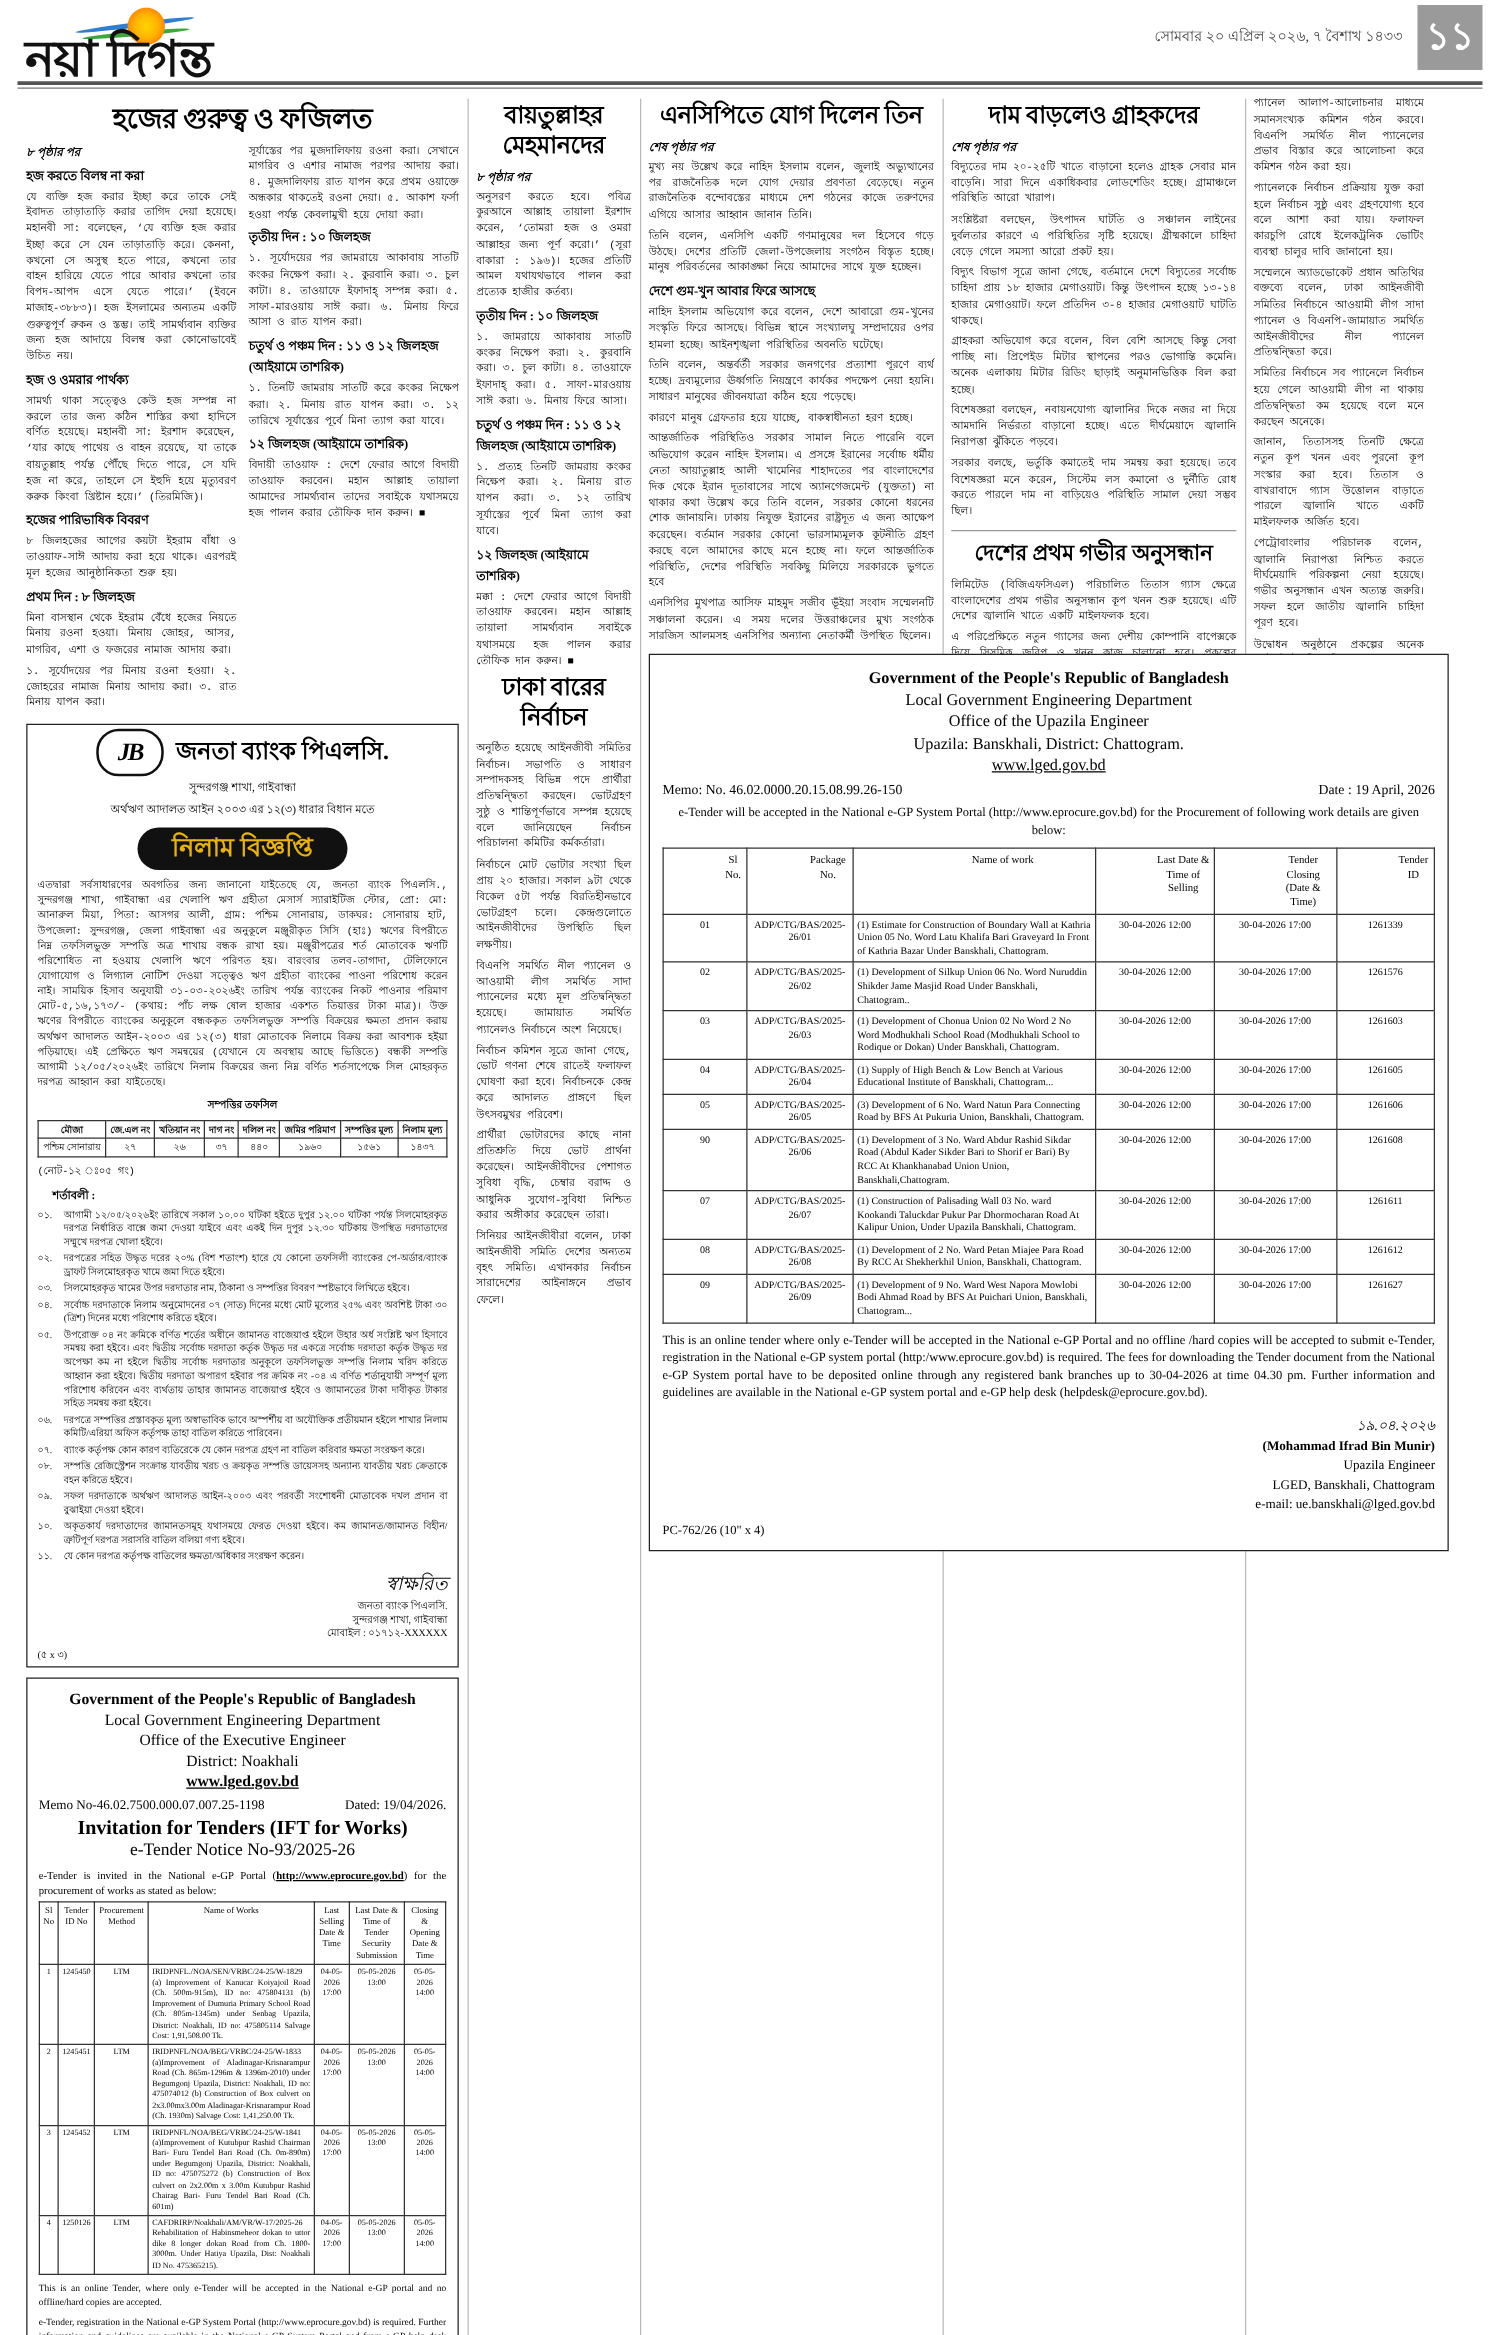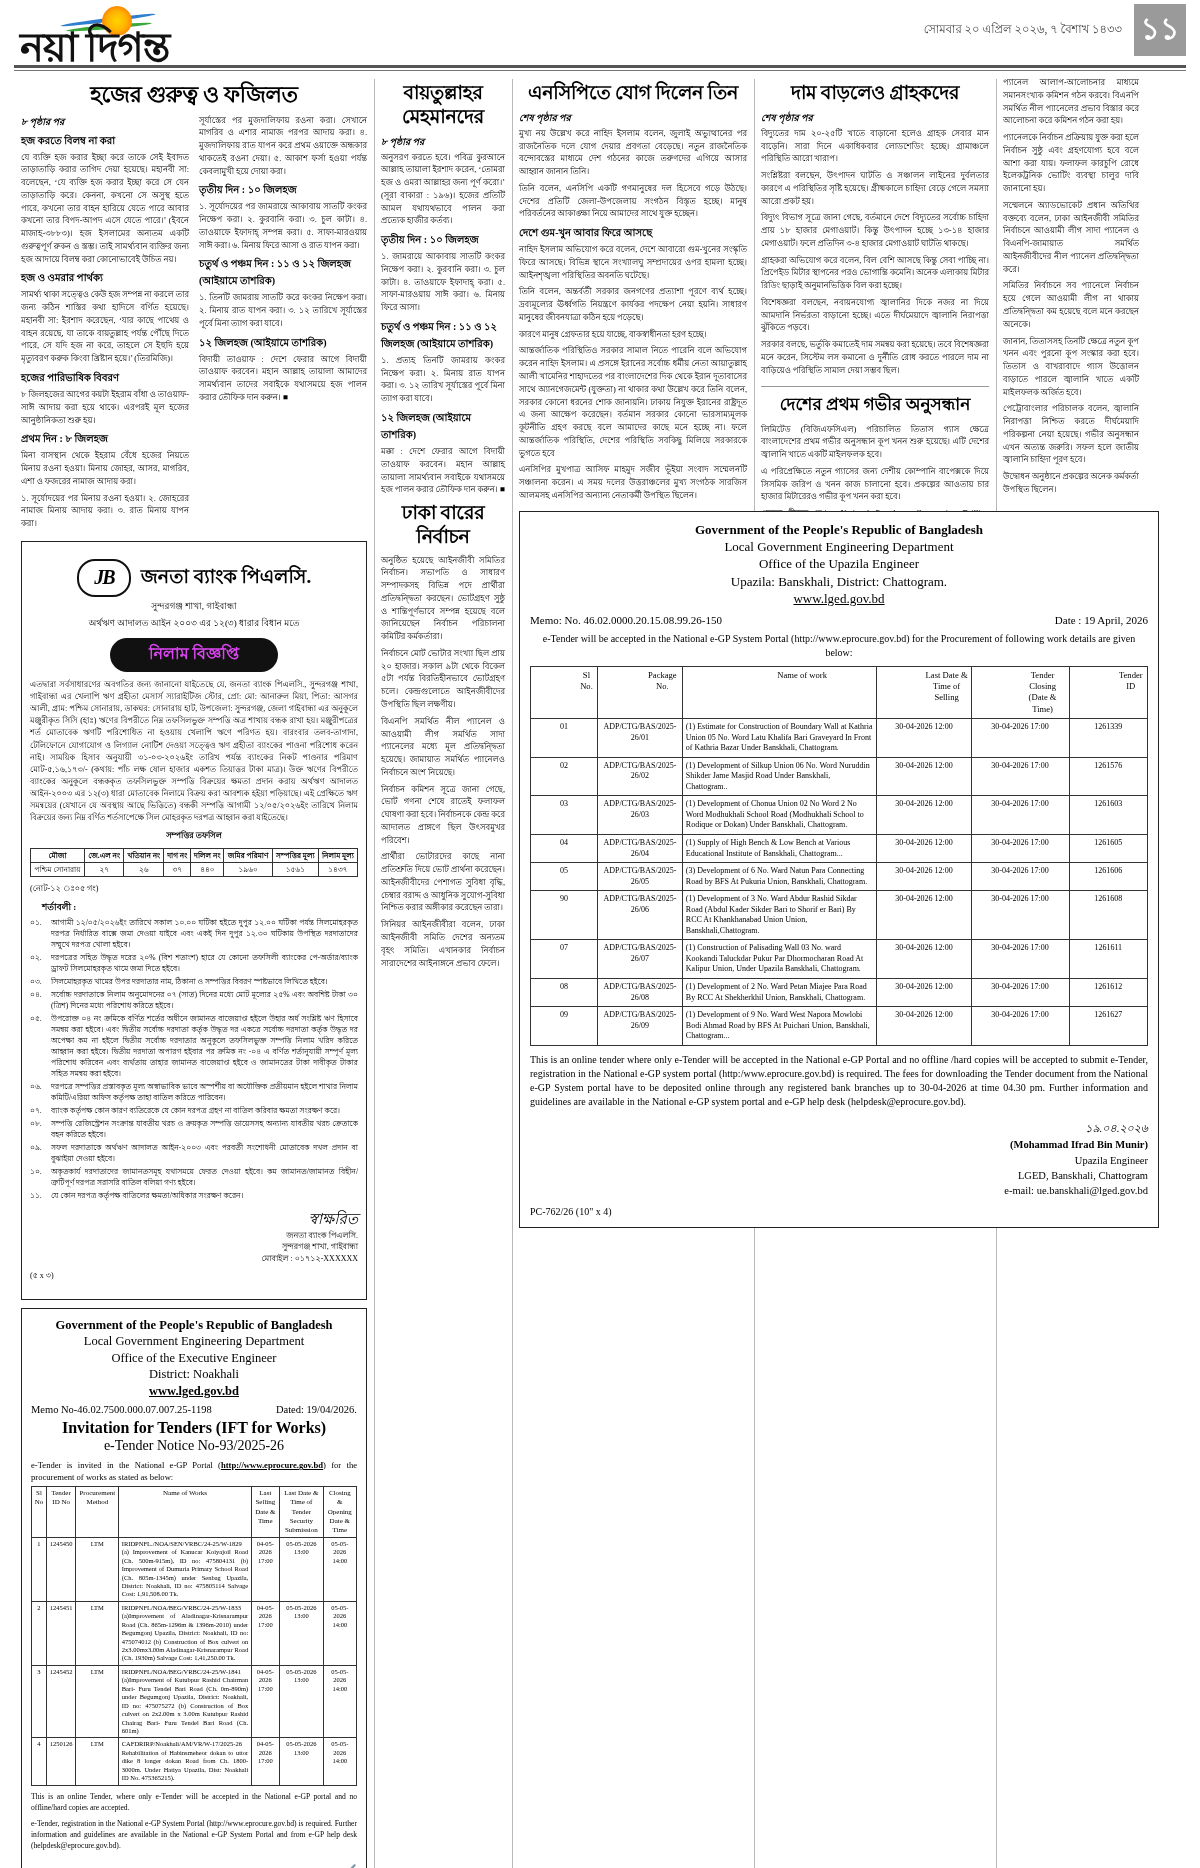--- a/index.html
+++ b/index.html
@@ -57,40 +57,40 @@
   }
   .headline {
     font-size:19px; font-weight:bold; text-align:center;
     line-height:1.25; margin:4px 0 6px; letter-spacing:-0.3px;
   }
   .headline.big { font-size:22px; }
   .jump { font-size:9.5px; font-weight:bold; font-style:italic; margin-bottom:2px; }
   .subhead { font-size:10px; font-weight:bold; margin:3px 0 2px; }
   .bn {
     font-size:8.4px; line-height:1.52; text-align:justify;
-    margin:0 0 4px; word-spacing:-0.2px;
+    margin:0 0 4px; word-spacing:-0.2px;font-family:Liberation Mono, monospace;
   }
   .bn.t2 { font-size:8.1px; line-height:1.5; }
   .twoup { display:grid; grid-template-columns:1fr 1fr; gap:10px; }
 
   
-  .ad-box { border:1px solid #222; padding:17px 8px; margin-top:6px; background:#fff; }
+  .ad-box { border:1px solid #222; padding:3px 8px; margin-top:6px; background:#fff; }
   .bank-head { display:flex; align-items:center; gap:10px; justify-content:center; }
   .jb-logo {
     width:54px; height:38px; border:2.5px solid #111; border-radius:18px;
     display:flex; align-items:center; justify-content:center;
     font-size:20px; font-weight:bold; font-style:italic; letter-spacing:-2px;
   }
   .bank-name { font-size:19px; font-weight:bold; }
   .bank-sub { font-size:9px; text-align:center; margin-top:2px; }
   .bank-sub2 { font-size:9px; text-align:center; margin-top:2px; }
   .nilam-pill {
-    margin:7px auto 7px; width:168px; height:34px; background:#111; color:#d946ef;
+    margin:7px auto 7px; width:168px; height:34px; background:#111; color:#eab308;
     border-radius:17px; display:flex; align-items:center; justify-content:center;
-    font-size:16px; font-weight:bold;text-align:right;
+    font-size:20px; font-weight:bold;text-align:right;
   }
   .ad-table { width:100%; border-collapse:collapse; margin:6px 0; font-size:7.4px; }
   .ad-table th, .ad-table td {
     border:1px solid #333; padding:2px 2px; text-align:center; line-height:1.25;
   }
   .ad-table th { font-weight:bold; }
   .ad-caption { font-size:8.2px; font-weight:bold; text-align:center; margin-top:3px; }
   .terms-title { font-size:9px; font-weight:bold; margin:5px 12px 2px; }
   .term-row { display:flex; gap:5px; font-size:7.6px; line-height:1.45; margin-bottom:2px; text-align:justify; }
   .term-no { min-width:16px; }

